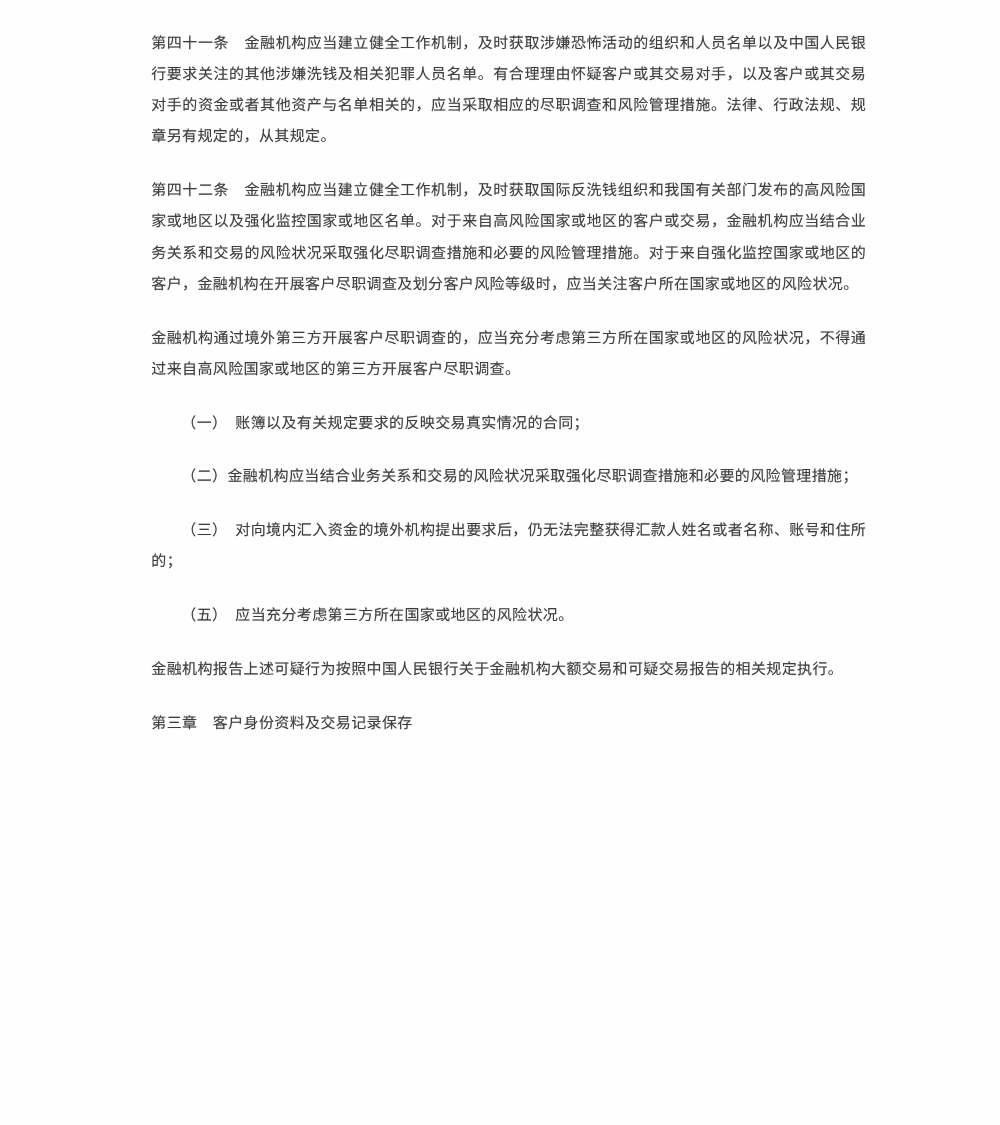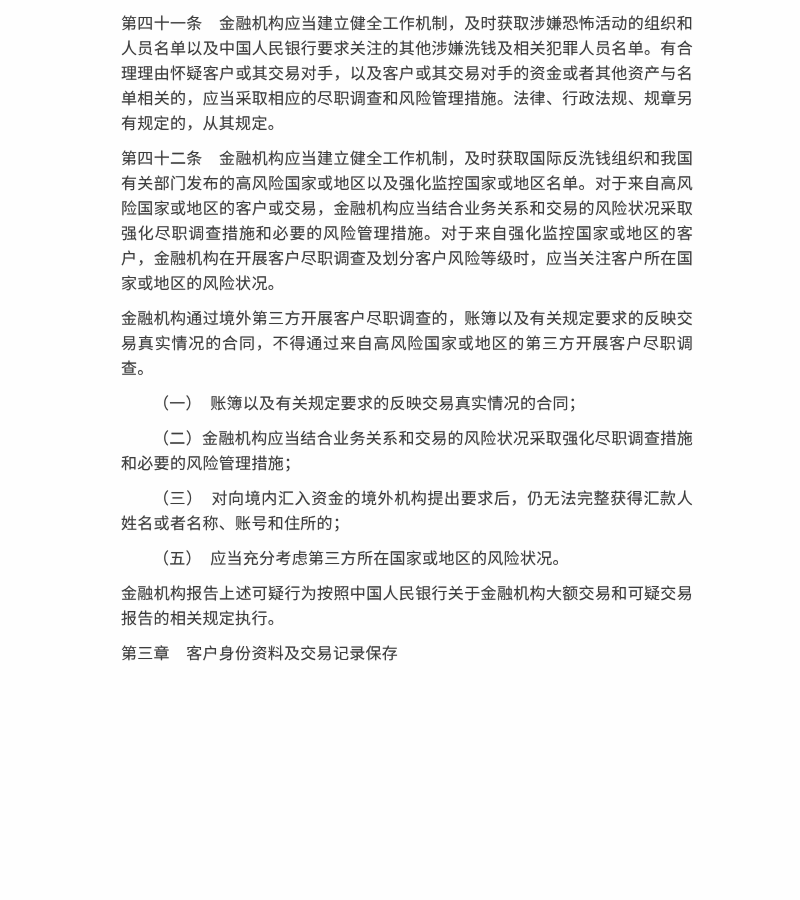--- a/index.html
+++ b/index.html
@@ -15,22 +15,22 @@
   }
   .doc-page {
     position: absolute;
     left: 121px;
     top: 4px;
     width: 572px;
     font-family: "DejaVu Serif", "Liberation Serif", serif;
     color: #3e3e3e;
   }
   .doc-page p {
-    margin: 7px 0 10px 0;
-    font-size: 16px;
+    margin: 18px 0 10px 0;
+    font-size: 12px;
     line-height: 25px;
     letter-spacing: 0.3px;
     text-align: justify;
     font-weight: 400;
     
     text-shadow: 0 0 0.7px rgba(95, 95, 95, 0.45);
   }
   .doc-page p.item {
     text-indent: 2em; 
   }
@@ -43,21 +43,21 @@
   }
 </style>
 </head>
 <body>
 
 <div class="doc-page">
   <p class="article">第四十一条　金融机构应当建立健全工作机制，及时获取涉嫌恐怖活动的组织和人员名单以及中国人民银行要求关注的其他涉嫌洗钱及相关犯罪人员名单。有合理理由怀疑客户或其交易对手，以及客户或其交易对手的资金或者其他资产与名单相关的，应当采取相应的尽职调查和风险管理措施。法律、行政法规、规章另有规定的，从其规定。</p>
 
   <p class="article">第四十二条　金融机构应当建立健全工作机制，及时获取国际反洗钱组织和我国有关部门发布的高风险国家或地区以及强化监控国家或地区名单。对于来自高风险国家或地区的客户或交易，金融机构应当结合业务关系和交易的风险状况采取强化尽职调查措施和必要的风险管理措施。对于来自强化监控国家或地区的客户，金融机构在开展客户尽职调查及划分客户风险等级时，应当关注客户所在国家或地区的风险状况。</p>
 
-  <p class="paragraph">金融机构通过境外第三方开展客户尽职调查的，账簿以及有关规定要求的反映交易真实情况的合同，不得通过来自高风险国家或地区的第三方开展客户尽职调查。</p>
+  <p class="paragraph">金融机构通过境外第三方开展客户尽职调查的，应当充分考虑第三方所在国家或地区的风险状况，不得通过来自高风险国家或地区的第三方开展客户尽职调查。</p>
 
 
   <p class="item">（一）　账簿以及有关规定要求的反映交易真实情况的合同；</p>
 
   <p class="item">（二）金融机构应当结合业务关系和交易的风险状况采取强化尽职调查措施和必要的风险管理措施；</p>
 
   <p class="item">（三）　对向境内汇入资金的境外机构提出要求后，仍无法完整获得汇款人姓名或者名称、账号和住所的；</p>
 
 
   <p class="item">（五）　应当充分考虑第三方所在国家或地区的风险状况。</p>

